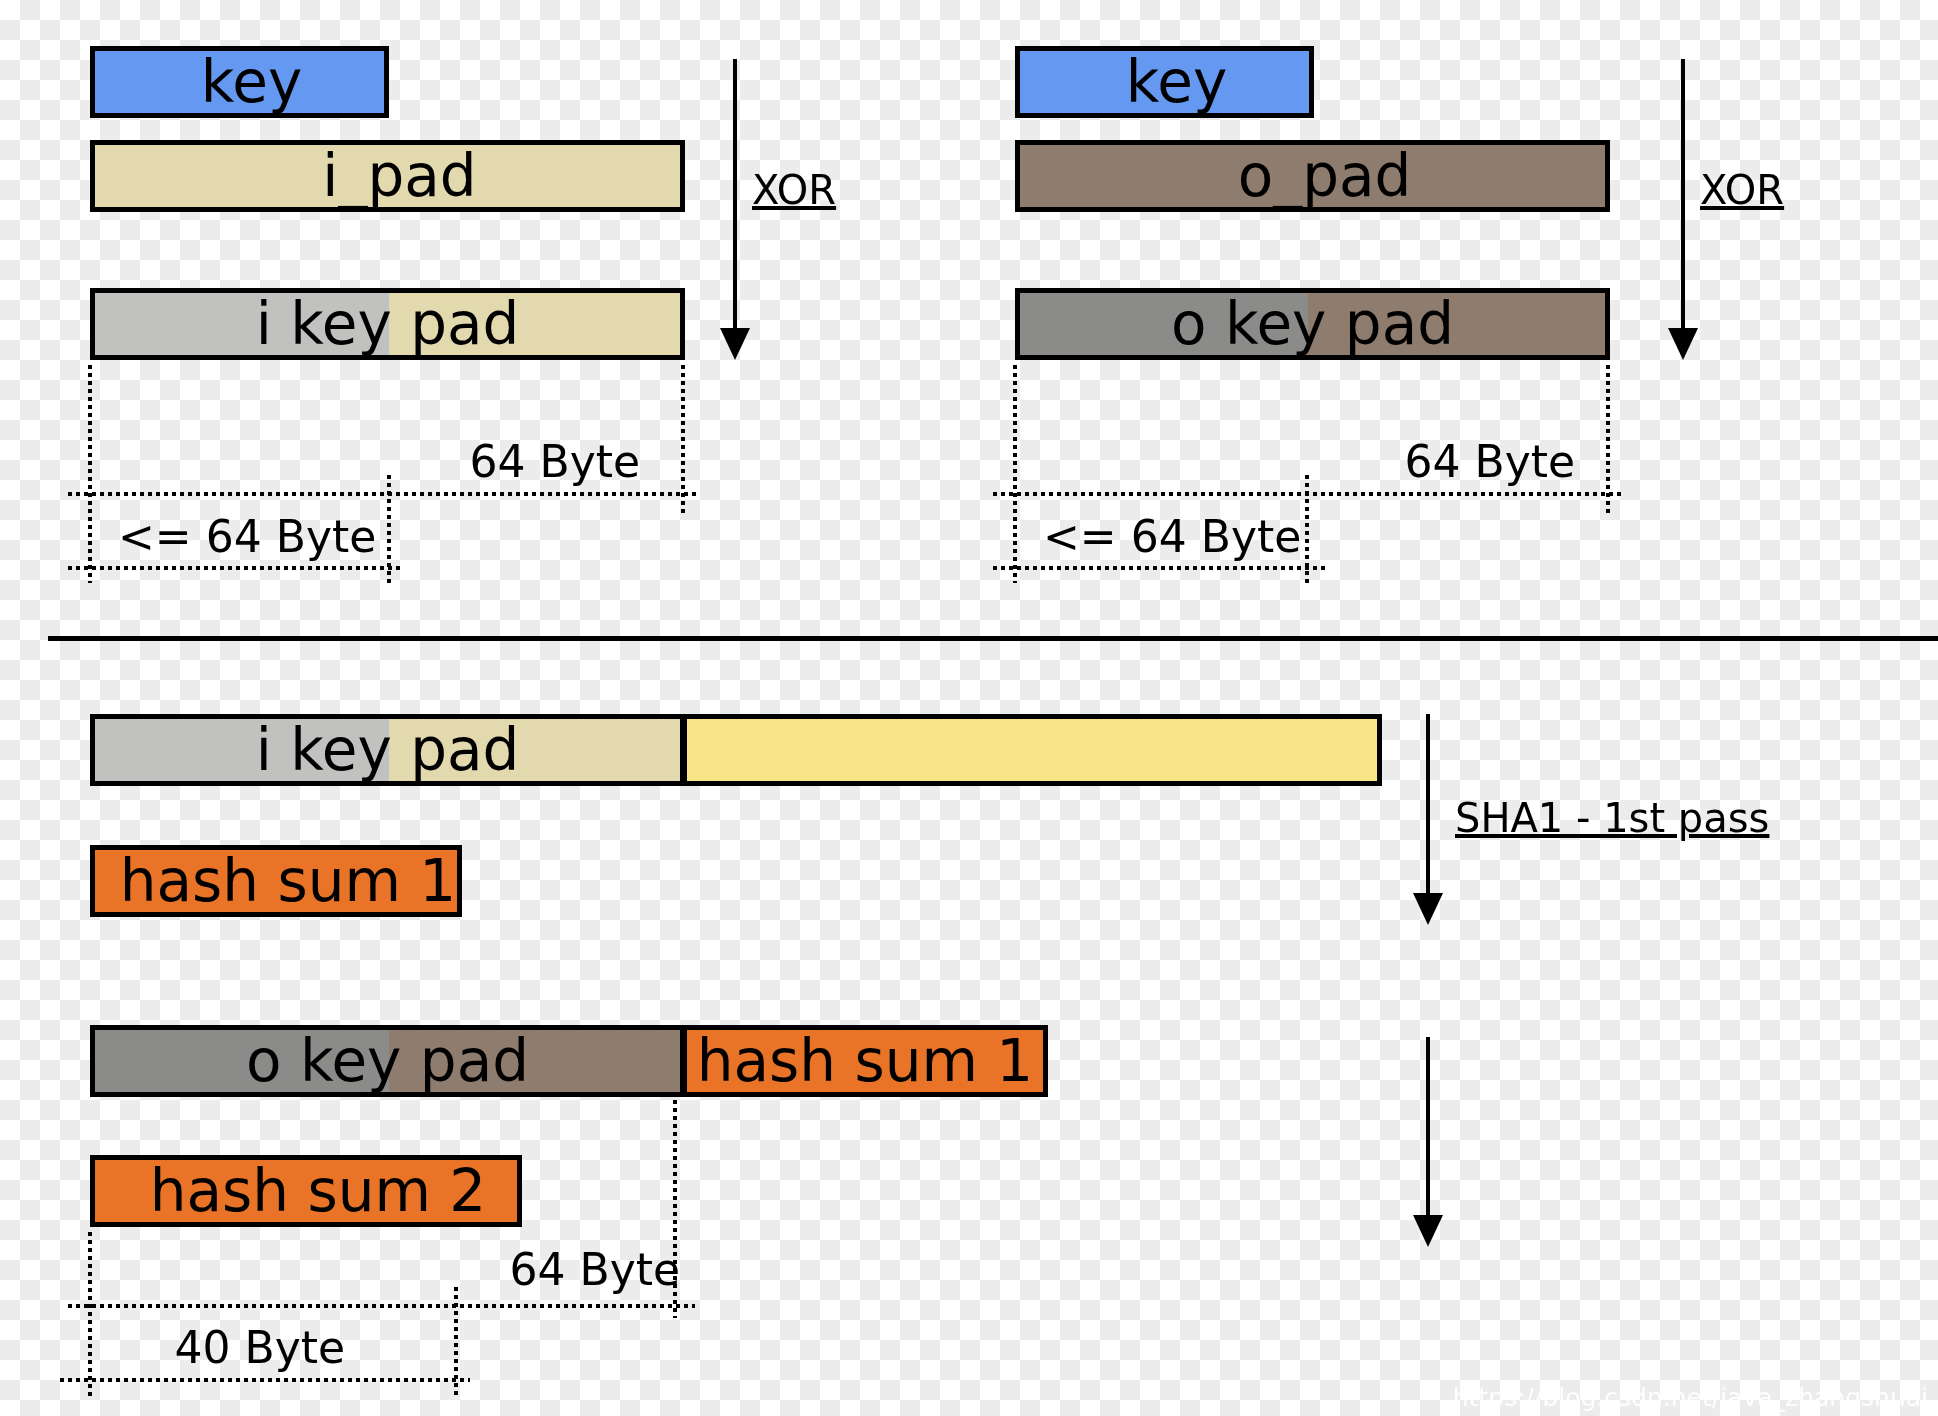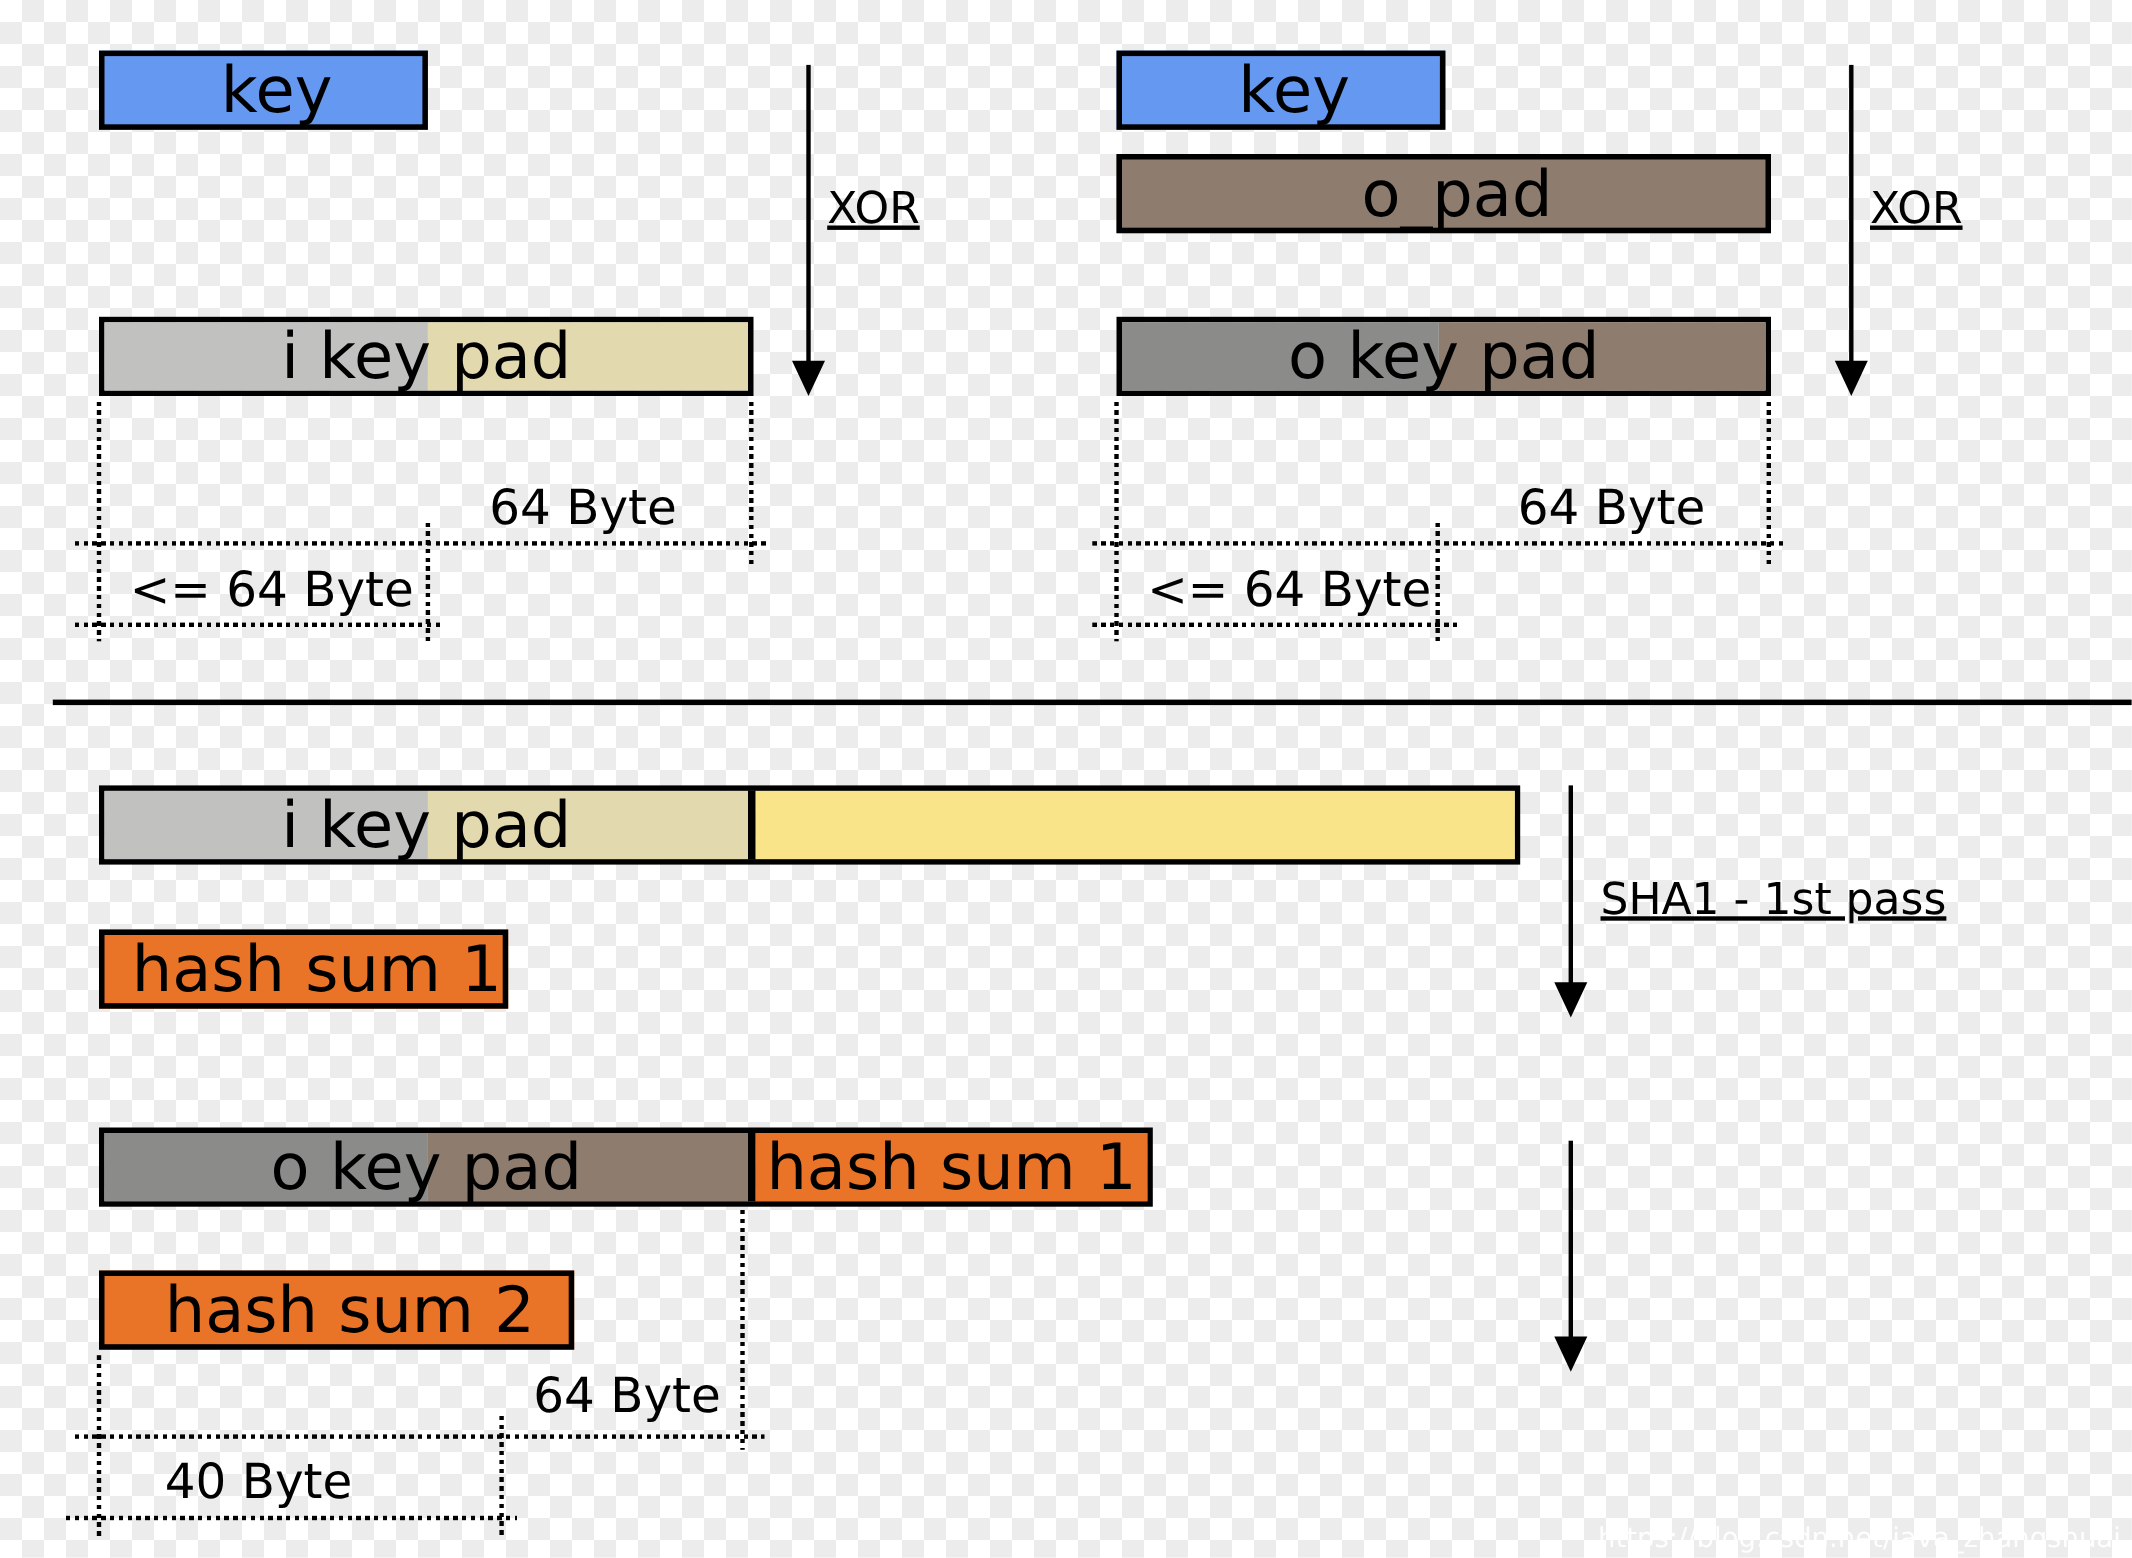--- a/index.html
+++ b/index.html
@@ -31,21 +31,21 @@
   .seg{position:absolute;top:0;bottom:0;}
   .seglabel{
     position:absolute;top:0;bottom:0;
     display:flex;align-items:center;justify-content:center;
     font-size:58px;line-height:1;color:#000;white-space:nowrap;
   }
   .hdot{position:absolute;height:4px;background:repeating-linear-gradient(to right,#000 0 4px,transparent 4px 8px);}
   .vdot{position:absolute;width:4px;background:repeating-linear-gradient(to bottom,#000 0 4px,transparent 4px 8px);}
   .measure{
     position:absolute;font-size:44px;line-height:1;color:#000;
-    white-space:nowrap;width:220px;text-align:center;
+    white-space:nowrap;width:220px;text-align:right;
   }
   .oplabel{position:absolute;font-size:40px;line-height:1;color:#000;white-space:nowrap;text-decoration:underline;}
   .arrow{position:absolute;width:30px;}
   .arrow .shaft{position:absolute;left:13px;top:0;bottom:28px;width:4px;background:#000;}
   .arrow::after{
     content:'';position:absolute;bottom:0;left:0;
     border-left:15px solid transparent;border-right:15px solid transparent;
     border-top:32px solid #000;
   }
   .divider{position:absolute;background:#000;}
@@ -58,20 +58,23 @@
 </style>
 </head>
 <body>
 
 <div id="canvas">
 
   <div class="box" style="left:90px;top:46px;width:299px;height:72px;background:#6598f0;">
     <span>key</span>
   </div>
 
+  <div class="box" style="left:90px;top:140px;width:595px;height:72px;background:#e2d9ae;">
+    <span>i_pad</span>
+  </div>
 
   <div class="segrow" style="left:90px;top:288px;width:595px;height:72px;">
     <div class="seg" style="left:0;width:294px;background:#c1c1bf;"></div>
     <div class="seg" style="left:294px;right:0;background:#e2d9ae;"></div>
     <div class="seglabel" style="left:0;right:0;">i key pad</div>
   </div>
 
   <div class="arrow" style="left:720px;top:59px;height:301px;">
     <div class="shaft"></div>
   </div>

